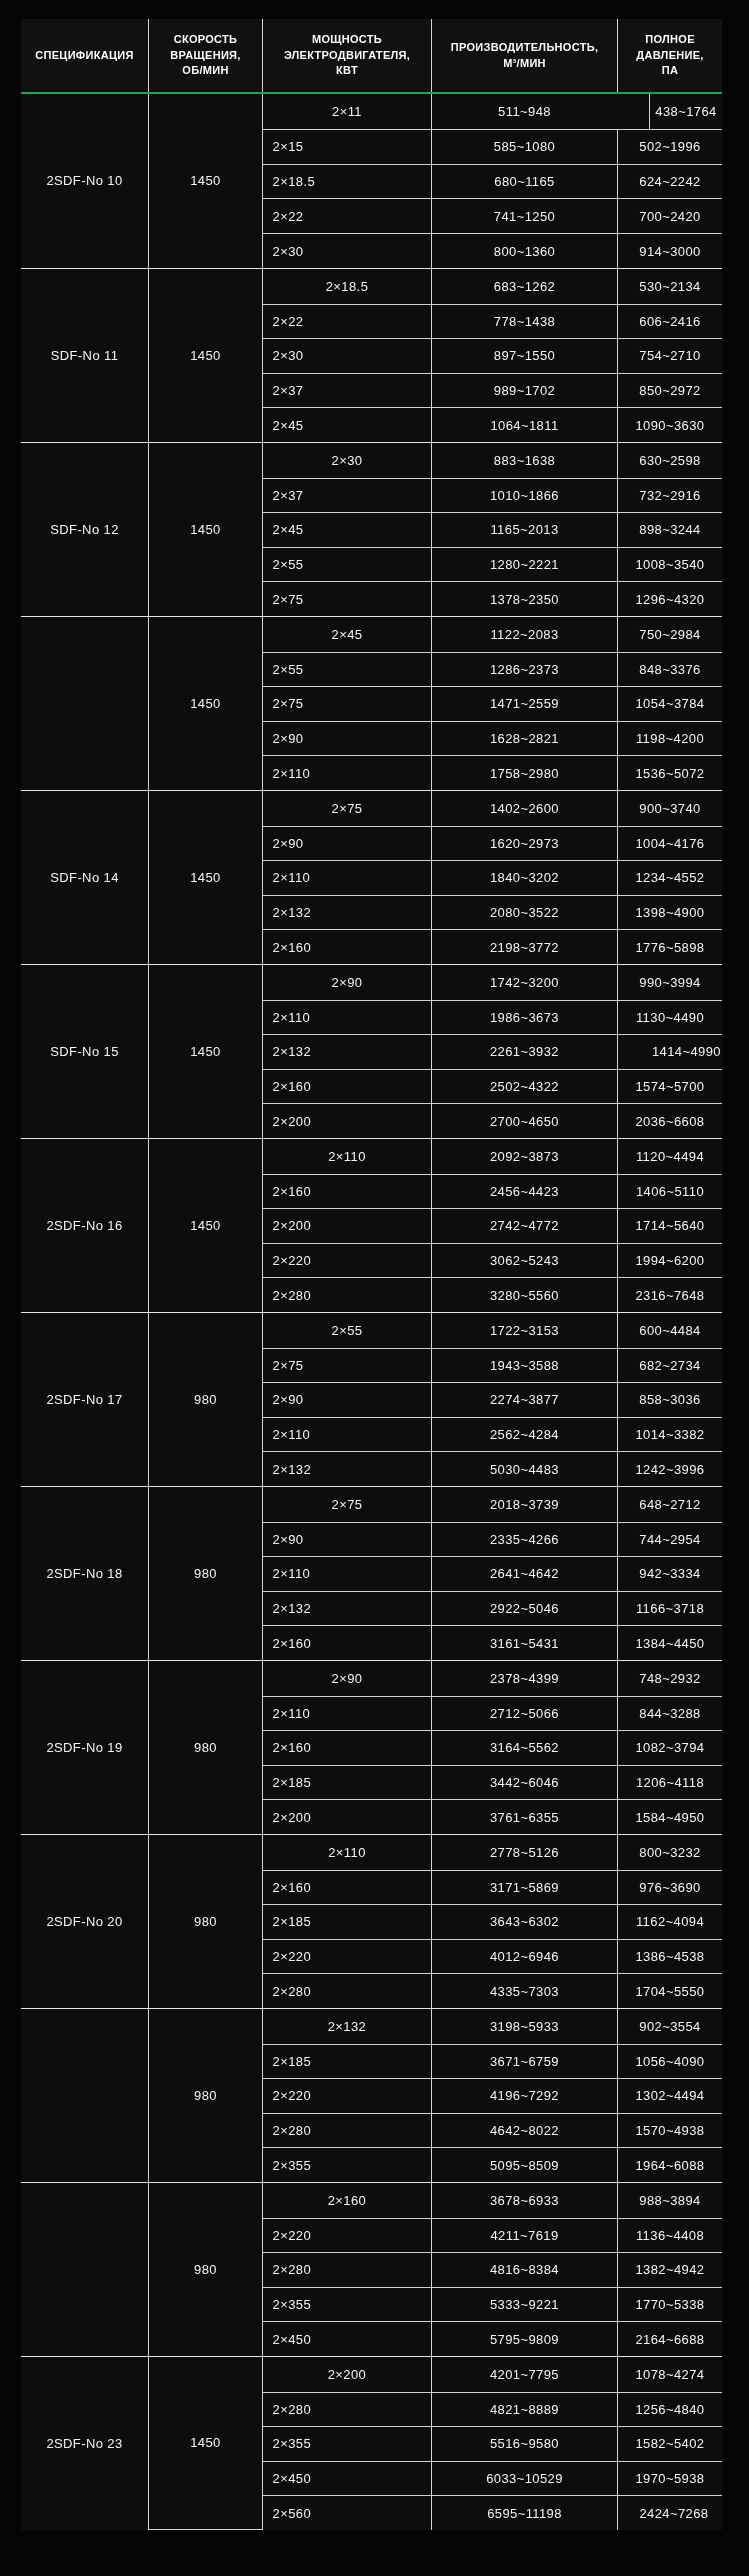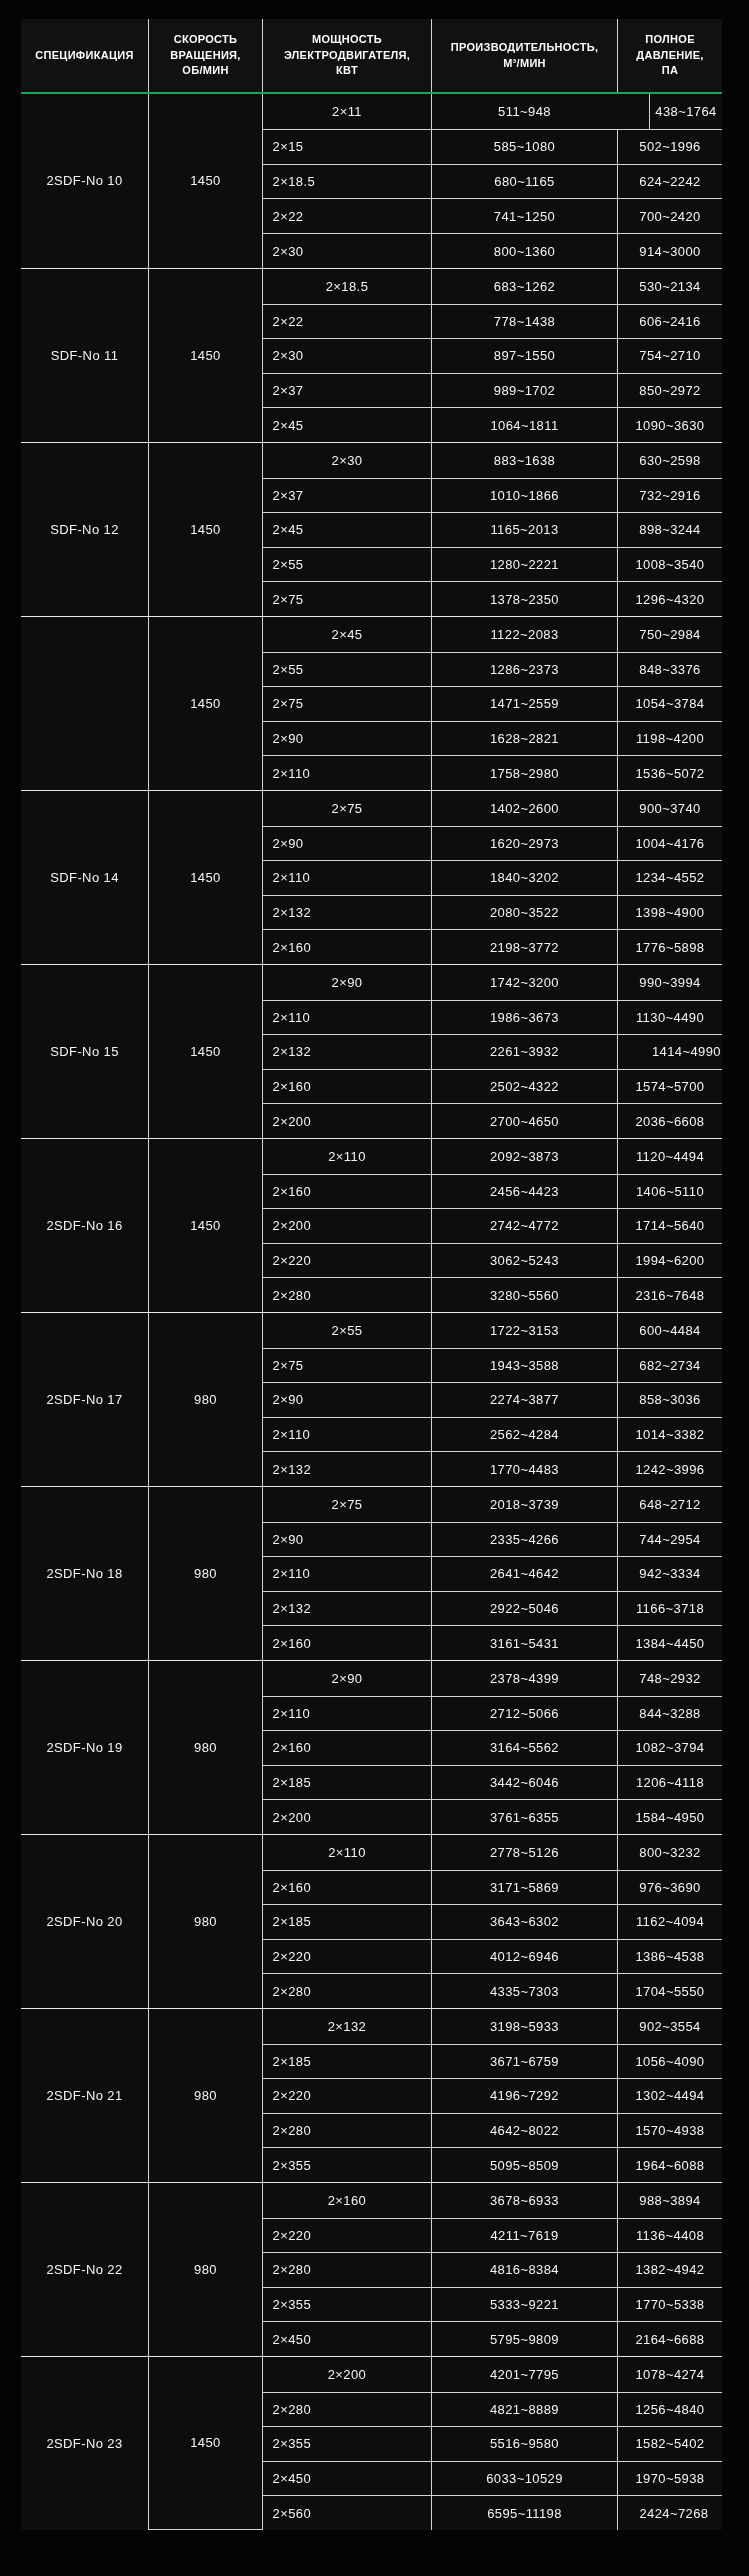--- a/index.html
+++ b/index.html
@@ -212,21 +212,21 @@
           <div class="cell power sep" style="grid-row: 2;">2×75</div>
           <div class="cell cap sep" style="grid-row: 2;">1943~3588</div>
           <div class="cell pres sep" style="grid-row: 2;">682~2734</div>
           <div class="cell power sep" style="grid-row: 3;">2×90</div>
           <div class="cell cap sep" style="grid-row: 3;">2274~3877</div>
           <div class="cell pres sep" style="grid-row: 3;">858~3036</div>
           <div class="cell power sep" style="grid-row: 4;">2×110</div>
           <div class="cell cap sep" style="grid-row: 4;">2562~4284</div>
           <div class="cell pres sep" style="grid-row: 4;">1014~3382</div>
           <div class="cell power sep" style="grid-row: 5;">2×132</div>
-          <div class="cell cap sep" style="grid-row: 5;">1770~4483</div>
+          <div class="cell cap sep" style="grid-row: 5;">5030~4483</div>
           <div class="cell pres sep" style="grid-row: 5;">1242~3996</div>
         </div>
         <div class="group">
           <div class="cell spec">2SDF-No 18</div>
           <div class="cell speed">980</div>
           <div class="cell power first" style="grid-row: 1;">2×75</div>
           <div class="cell cap" style="grid-row: 1;">2018~3739</div>
           <div class="cell pres" style="grid-row: 1;">648~2712</div>
           <div class="cell power sep" style="grid-row: 2;">2×90</div>
           <div class="cell cap sep" style="grid-row: 2;">2335~4266</div>
@@ -273,40 +273,38 @@
           <div class="cell cap sep" style="grid-row: 3;">3643~6302</div>
           <div class="cell pres sep" style="grid-row: 3;">1162~4094</div>
           <div class="cell power sep" style="grid-row: 4;">2×220</div>
           <div class="cell cap sep" style="grid-row: 4;">4012~6946</div>
           <div class="cell pres sep" style="grid-row: 4;">1386~4538</div>
           <div class="cell power sep" style="grid-row: 5;">2×280</div>
           <div class="cell cap sep" style="grid-row: 5;">4335~7303</div>
           <div class="cell pres sep" style="grid-row: 5;">1704~5550</div>
         </div>
         <div class="group">
-          <div class="cell spec">2SDF-No 21</div>
           <div class="cell speed">980</div>
           <div class="cell power first" style="grid-row: 1;">2×132</div>
           <div class="cell cap" style="grid-row: 1;">3198~5933</div>
           <div class="cell pres" style="grid-row: 1;">902~3554</div>
           <div class="cell power sep" style="grid-row: 2;">2×185</div>
           <div class="cell cap sep" style="grid-row: 2;">3671~6759</div>
           <div class="cell pres sep" style="grid-row: 2;">1056~4090</div>
           <div class="cell power sep" style="grid-row: 3;">2×220</div>
           <div class="cell cap sep" style="grid-row: 3;">4196~7292</div>
           <div class="cell pres sep" style="grid-row: 3;">1302~4494</div>
           <div class="cell power sep" style="grid-row: 4;">2×280</div>
           <div class="cell cap sep" style="grid-row: 4;">4642~8022</div>
           <div class="cell pres sep" style="grid-row: 4;">1570~4938</div>
           <div class="cell power sep" style="grid-row: 5;">2×355</div>
           <div class="cell cap sep" style="grid-row: 5;">5095~8509</div>
           <div class="cell pres sep" style="grid-row: 5;">1964~6088</div>
         </div>
         <div class="group">
-          <div class="cell spec">2SDF-No 22</div>
           <div class="cell speed">980</div>
           <div class="cell power first" style="grid-row: 1;">2×160</div>
           <div class="cell cap" style="grid-row: 1;">3678~6933</div>
           <div class="cell pres" style="grid-row: 1;">988~3894</div>
           <div class="cell power sep" style="grid-row: 2;">2×220</div>
           <div class="cell cap sep" style="grid-row: 2;">4211~7619</div>
           <div class="cell pres sep" style="grid-row: 2;">1136~4408</div>
           <div class="cell power sep" style="grid-row: 3;">2×280</div>
           <div class="cell cap sep" style="grid-row: 3;">4816~8384</div>
           <div class="cell pres sep" style="grid-row: 3;">1382~4942</div>

